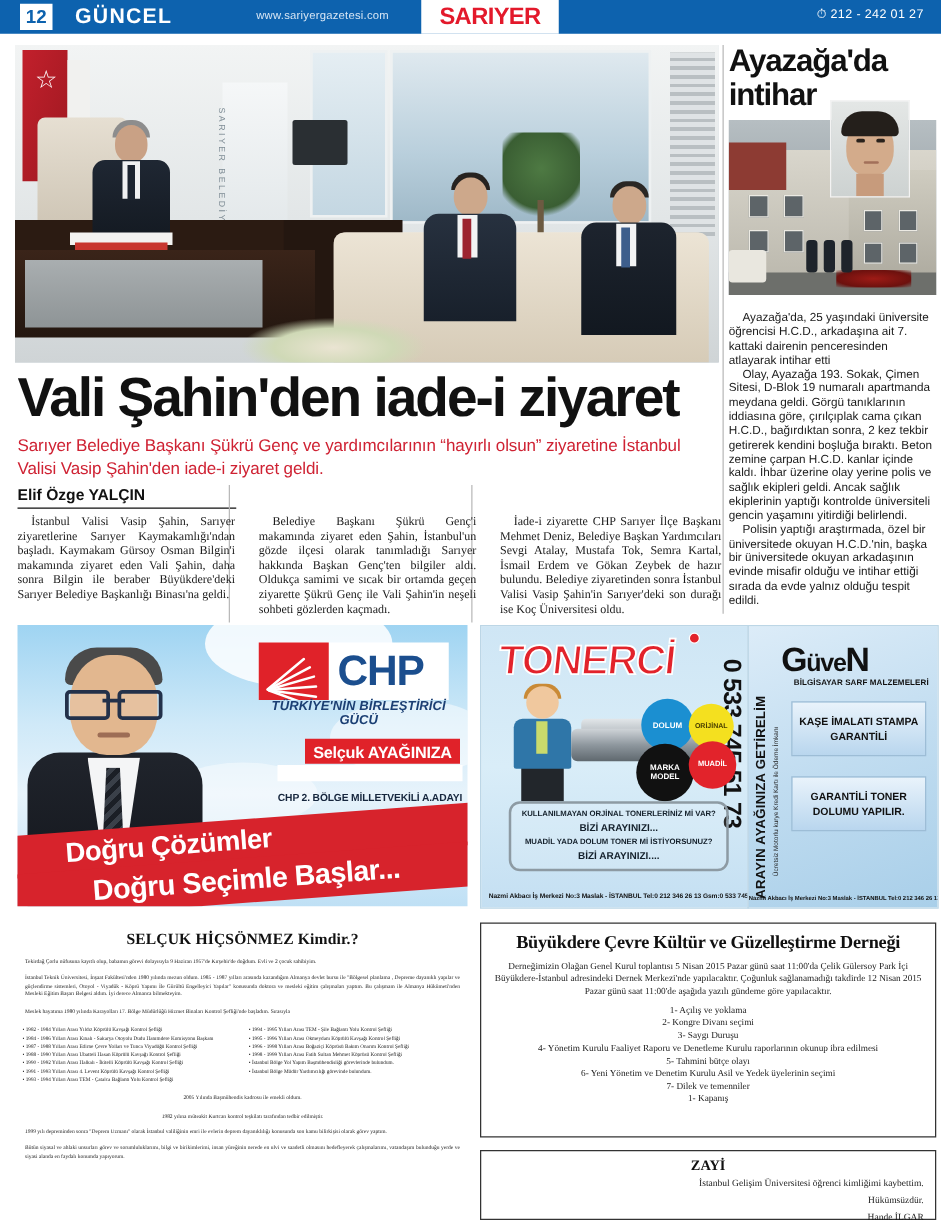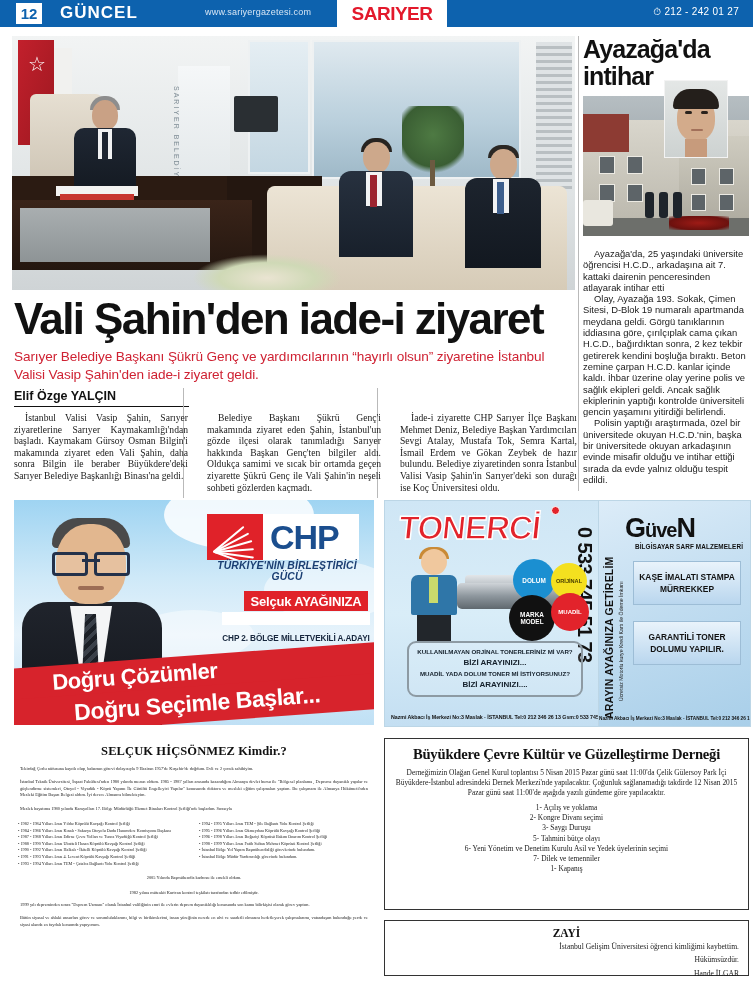--- a/index.html
+++ b/index.html
@@ -457,21 +457,21 @@
     <div class="toner-addr">Nazmi Akbacı İş Merkezi No:3  Maslak - İSTANBUL   Tel:0 212 346 26 13 Gsm:0 533 745 51 73 e-mail:ritaguven34@hotmail.com</div>
   </div>
 
   <div class="guven">
     <div class="gv-title"><span>G</span><span class="sm">üve</span><span>N</span></div>
     <div class="gv-sub">BİLGİSAYAR SARF MALZEMELERİ</div>
     <div class="gv-vert">ARAYIN AYAĞINIZA GETİRELİM</div>
     <div class="gv-vert2">Ücretsiz Motorlu kurye Kredi Kartı ile Ödeme İmkanı</div>
     <div class="gv-box gv-box1">
       <span>KAŞE İMALATI STAMPA</span>
-      <span>MÜRREKKEP</span>
+      <span>GARANTİLİ</span>
     </div>
     <div class="gv-box gv-box2">
       <span>GARANTİLİ TONER</span>
       <span>DOLUMU YAPILIR.</span>
     </div>
     <div class="gv-addr">Nazmi Akbacı İş Merkezi No:3 Maslak - İSTANBUL Tel:0 212 346 26 13 Gsm:0 533 745 51 73 e-mail:ritaguven34@hotmail.com</div>
   </div>
 
   <div class="cv">
     <div class="cv-title">SELÇUK HİÇSÖNMEZ Kimdir.?</div>
@@ -503,20 +503,21 @@
     <div class="cv-foot2">Bütün siyasal ve ahlaki unsurları görev ve sorumluluklarımı, bilgi ve birikimlerimi, insan yüreğinin nerede en ulvi ve saadetli olmasını hedefleyerek çalışmalarımı, vatandaşım bulunduğu yerde ve siyasi alanda en faydalı konumda yapıyorum.</div>
   </div>
 
   <div class="notice">
     <div class="notice-title">Büyükdere Çevre Kültür ve Güzelleştirme Derneği</div>
     <div class="notice-body">Derneğimizin Olağan Genel Kurul toplantısı 5 Nisan 2015 Pazar günü saat 11:00'da Çelik Gülersoy Park İçi Büyükdere-İstanbul adresindeki Dernek Merkezi'nde yapılacaktır. Çoğunluk sağlanamadığı takdirde 12 Nisan 2015 Pazar günü saat 11:00'de aşağıda yazılı gündeme göre yapılacaktır.</div>
     <div class="notice-body">
       <div>1- Açılış ve yoklama</div>
       <div>2- Kongre Divanı seçimi</div>
       <div>3- Saygı Duruşu</div>
+      <div>4- Yönetim Kurulu Faaliyet Raporu ve Denetleme Kurulu raporlarının okunup ibra edilmesi</div>
       <div>5- Tahmini bütçe olayı</div>
       <div>6- Yeni Yönetim ve Denetim Kurulu Asil ve Yedek üyelerinin seçimi</div>
       <div>7- Dilek ve temenniler</div>
       <div>1- Kapanış</div>
     </div>
   </div>
 
   <div class="zayi">
     <div class="zayi-title">ZAYİ</div>
     <div class="zayi-body">İstanbul Gelişim Üniversitesi öğrenci kimliğimi kaybettim.</div>

